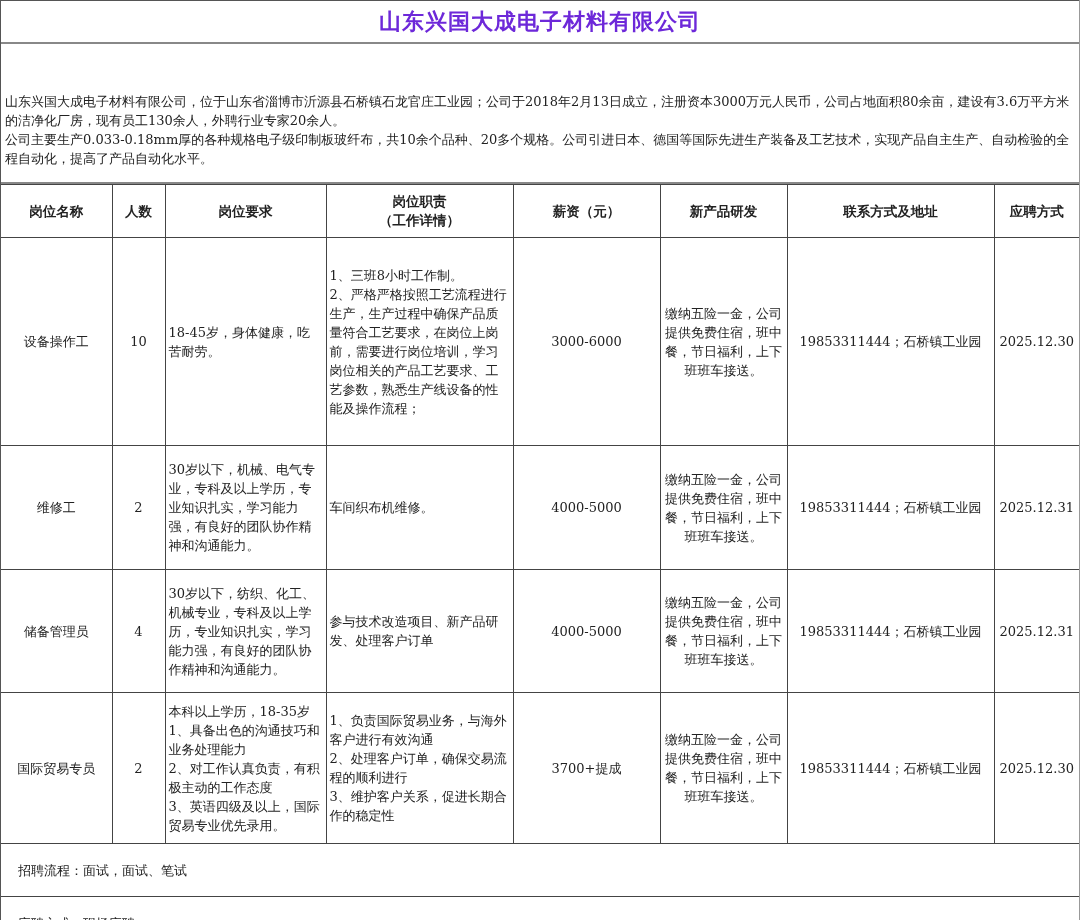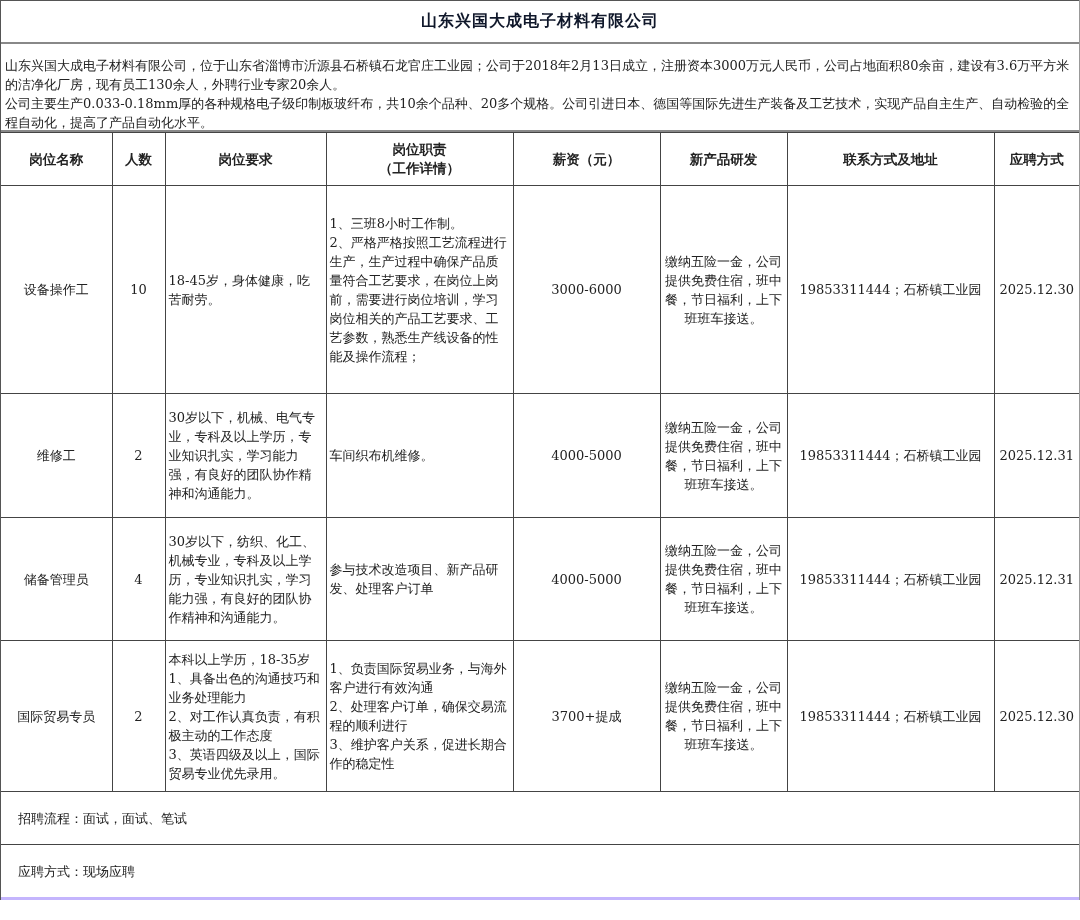--- a/index.html
+++ b/index.html
@@ -1,20 +1,20 @@
 <!DOCTYPE html>
 <html><head>
 <meta charset="utf-8">
 <style>
   html, body { margin: 0; padding: 0; background: #ffffff; }
   body { width: 1080px; height: 920px; overflow: hidden; font-family: "DejaVu Serif", "Liberation Serif", serif; color: #222; }
   .sheet { position: relative; width: 1078px; border-left: 1px solid #555; border-right: 2px solid #999; }
   .title-row { height: 41px; border-top: 1px solid #555; border-bottom: 2px solid #888; display: flex; align-items: center; justify-content: center; }
-  .title { color: #0f172a; font-family: "DejaVu Sans", "Liberation Sans", sans-serif; font-weight: bold; font-size: 16px; letter-spacing: 1px; text-align: center; }
-  .intro { height: 88px; border-bottom: 2px solid #888; padding: 12px 4px 0 4px; box-sizing: border-box; font-size: 13px; line-height: 19px; }
+  .title { color: #6d28d9; font-family: "DejaVu Sans", "Liberation Sans", sans-serif; font-weight: bold; font-size: 22px; letter-spacing: 1px; text-align: center; }
+  .intro { height: 104px; border-bottom: 2px solid #888; padding: 12px 4px 0 4px; box-sizing: border-box; font-size: 13px; line-height: 19px; margin-top: 36px; }
   .intro p { margin: 0; }
   table { border-collapse: collapse; table-layout: fixed; width: 1078px; font-size: 13px; }
   td, th { border: 1px solid #444; padding: 0 3px; vertical-align: middle; line-height: 19px; }
   th { font-weight: bold; height: 52px; text-align: center; font-size: 13.5px; }
   tr td:first-child, tr th:first-child { border-left: none; }
   tr td:last-child, tr th:last-child { border-right: none; }
   .c { text-align: center; }
   .l { text-align: left; }
   .row-1 td { height: 207px; }
   .row-2 td { height: 123px; }

